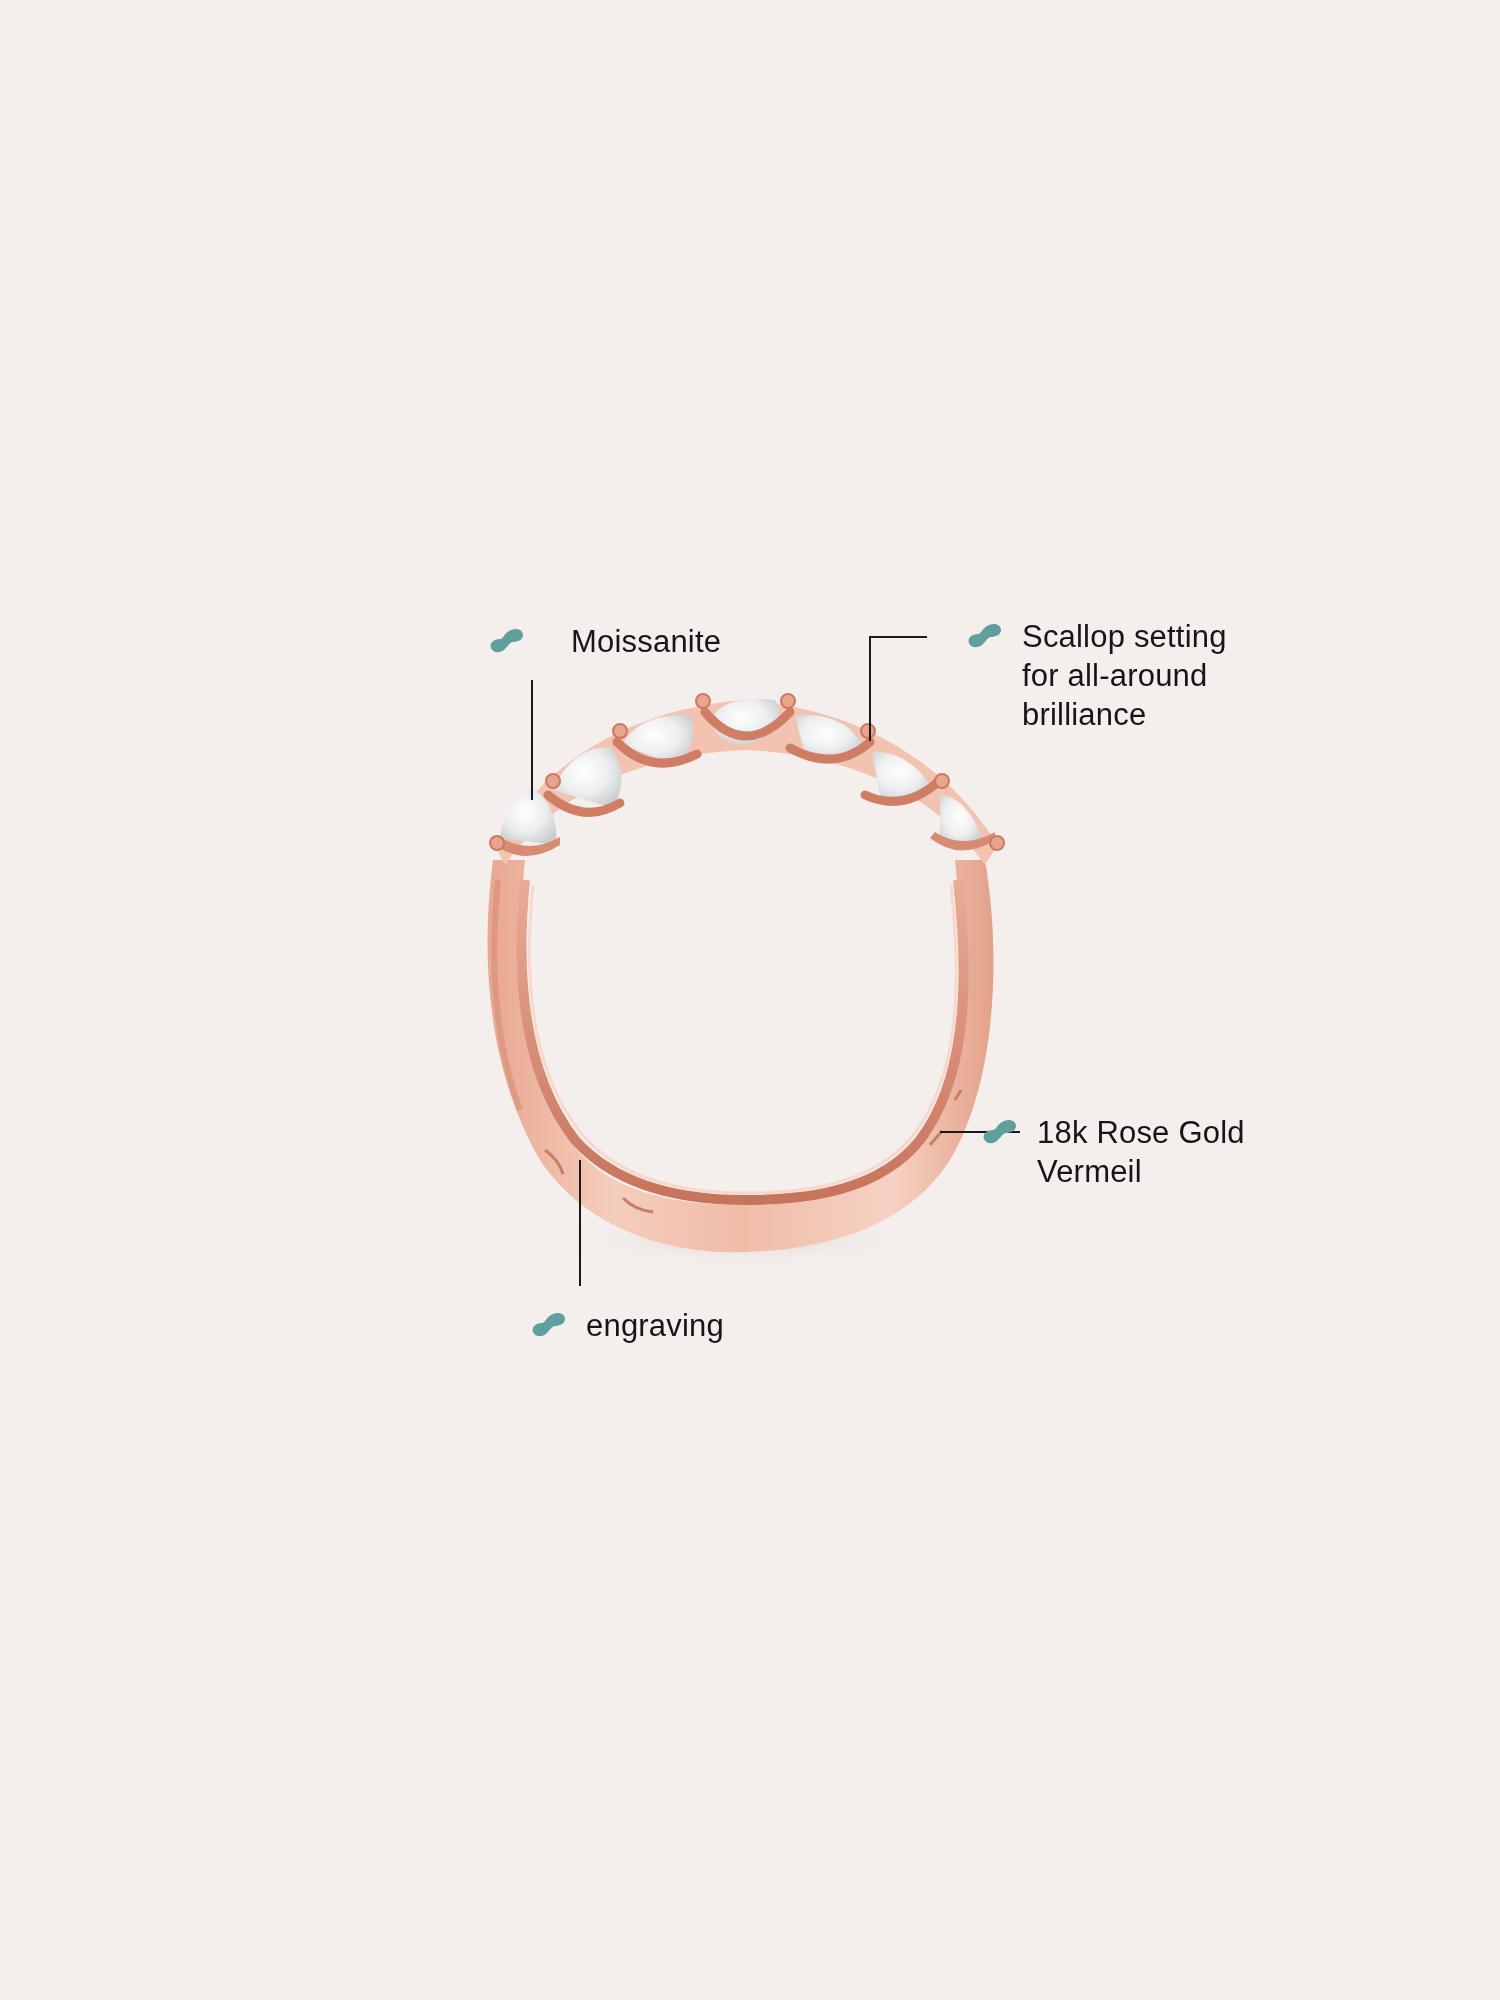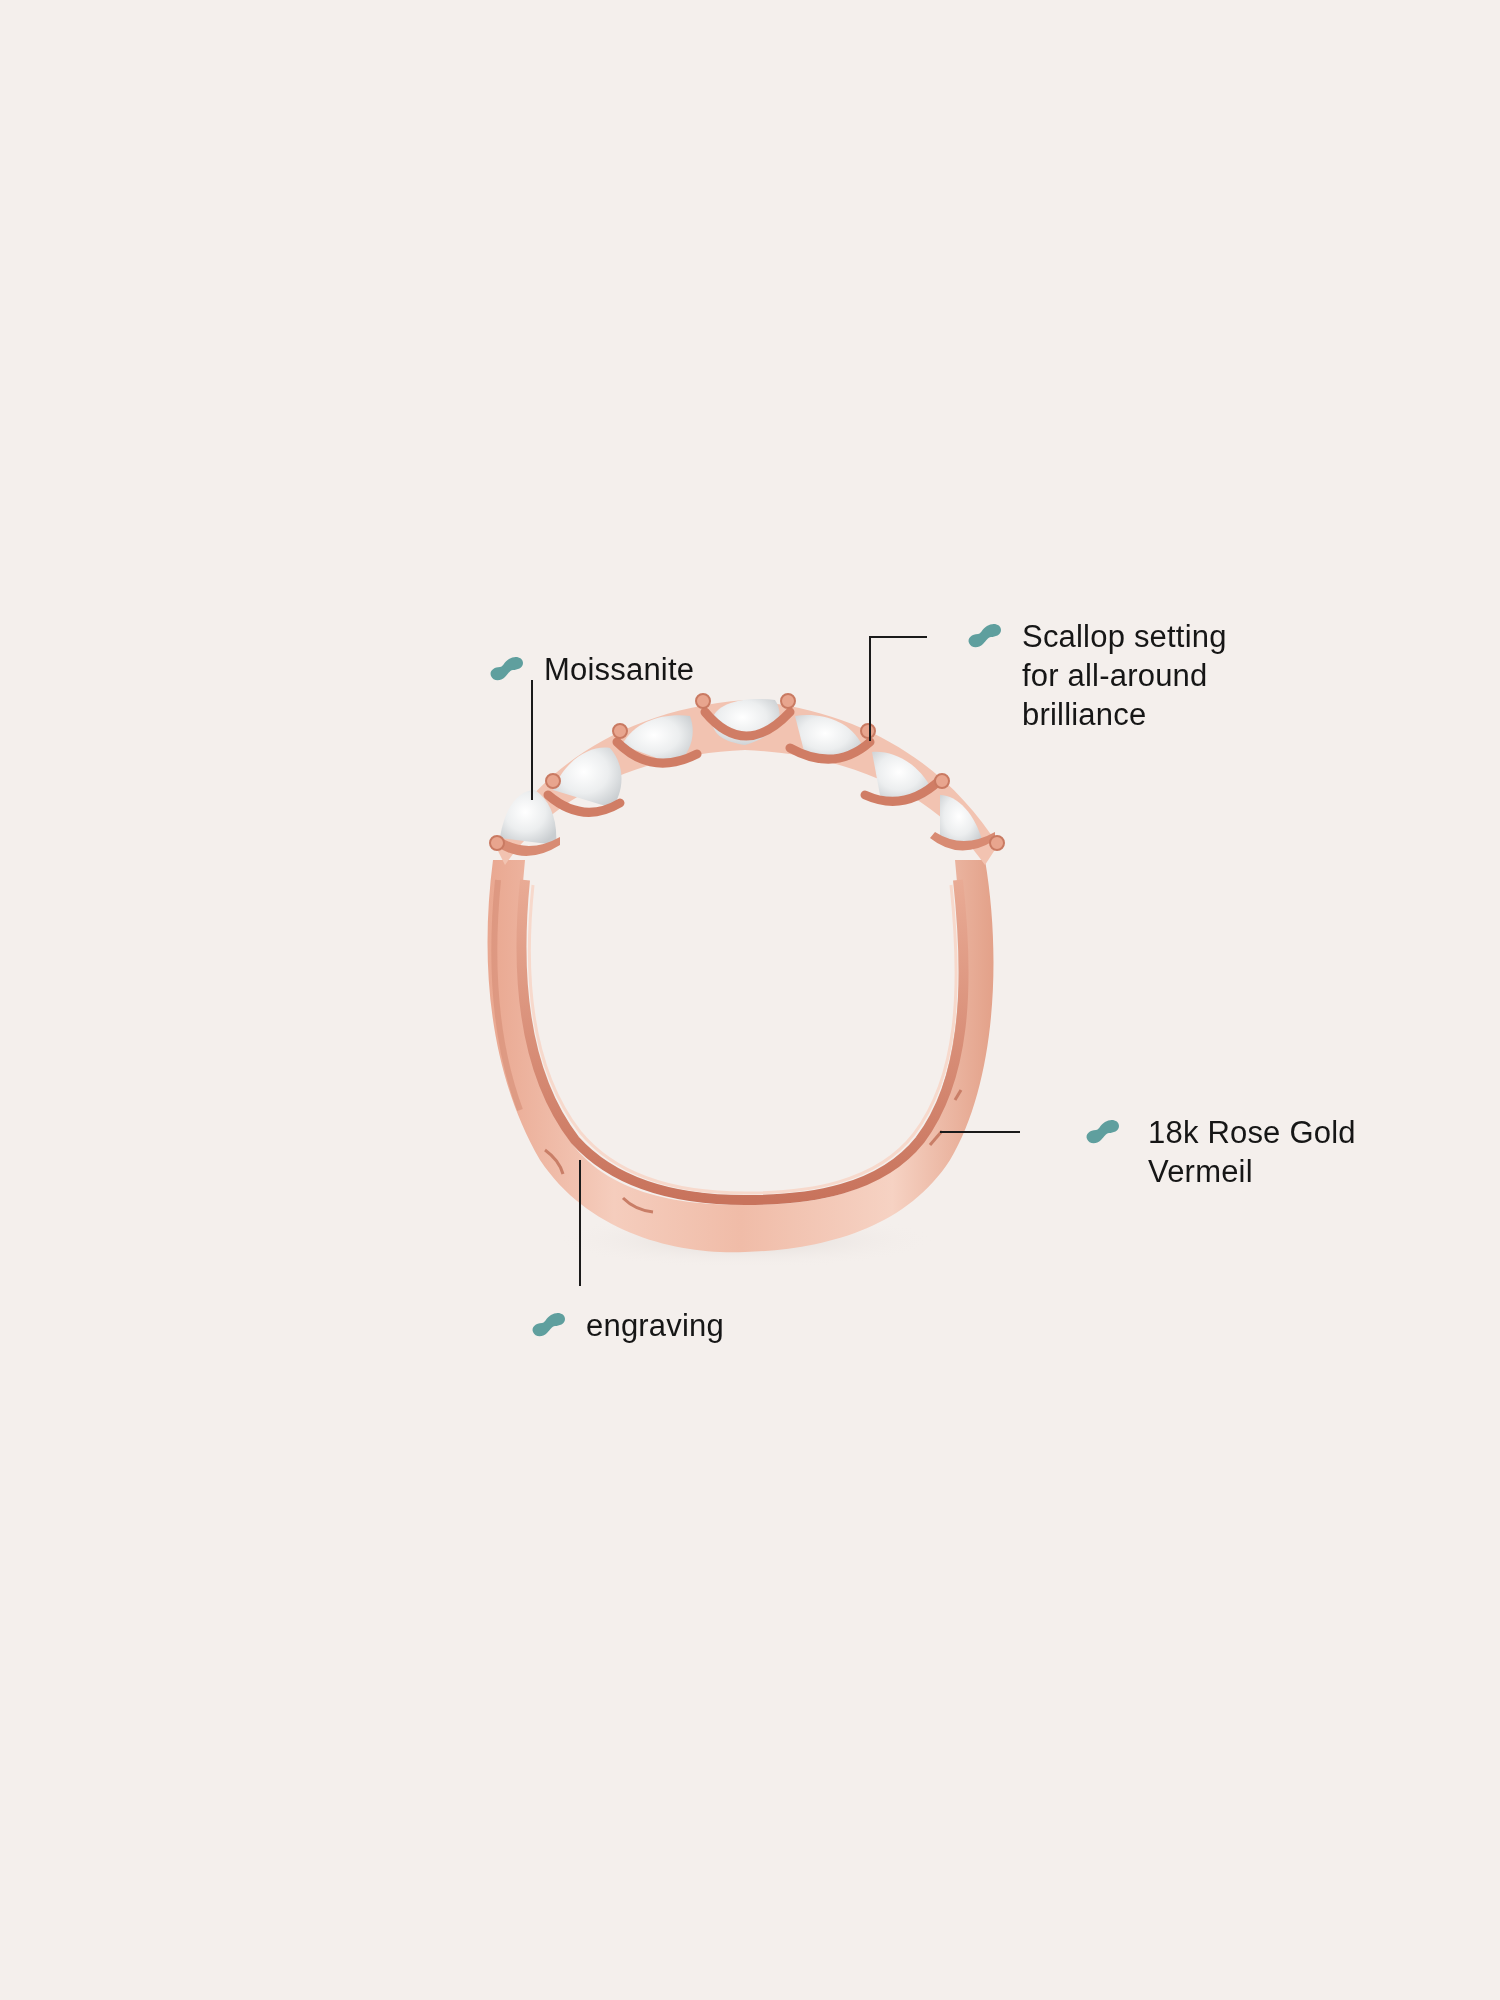--- a/index.html
+++ b/index.html
@@ -95,41 +95,41 @@
     </g>
   </g>
 </svg>
 
 <div class="leader" style="left:531px; top:680px; width:2px; height:120px;"></div>
 <div class="leader" style="left:869px; top:636px; width:58px; height:2px;"></div>
 <div class="leader" style="left:869px; top:636px; width:2px; height:105px;"></div>
 <div class="leader" style="left:940px; top:1131px; width:80px; height:2px;"></div>
 <div class="leader" style="left:579px; top:1160px; width:2px; height:126px;"></div>
 
-<div class="callout" style="left:486px; top:650px;">
+<div class="callout" style="left:486px; top:622px;gap:27px;">
   <svg class="bullet" viewBox="0 0 40 32">
     <path d="M5,24 C3,19 8,15 14,15 C17,15 18,10 23,7 C29,3 37,5 37,11 C37,16 31,18 27,18 C24,18 22,22 19,25 C14,30 7,29 5,24 Z" fill="#5f9f9e"></path>
   </svg>
   <div class="text">
     <span>Moissanite</span>
   </div>
 </div>
 
 <div class="callout" style="left:964px; top:617px;">
   <svg class="bullet" viewBox="0 0 40 32">
     <path d="M5,24 C3,19 8,15 14,15 C17,15 18,10 23,7 C29,3 37,5 37,11 C37,16 31,18 27,18 C24,18 22,22 19,25 C14,30 7,29 5,24 Z" fill="#5f9f9e"></path>
   </svg>
   <div class="text">
     <span>Scallop setting</span>
     <span>for all-around</span>
     <span>brilliance</span>
   </div>
 </div>
 
-<div class="callout" style="left:1082px; top:1113px;gap:8px;">
+<div class="callout" style="left:979px; top:1113px;">
   <svg class="bullet" viewBox="0 0 40 32">
     <path d="M5,24 C3,19 8,15 14,15 C17,15 18,10 23,7 C29,3 37,5 37,11 C37,16 31,18 27,18 C24,18 22,22 19,25 C14,30 7,29 5,24 Z" fill="#5f9f9e"></path>
   </svg>
   <div class="text">
     <span>18k Rose Gold</span>
     <span>Vermeil</span>
   </div>
 </div>
 
 <div class="callout" style="left:528px; top:1306px;">

